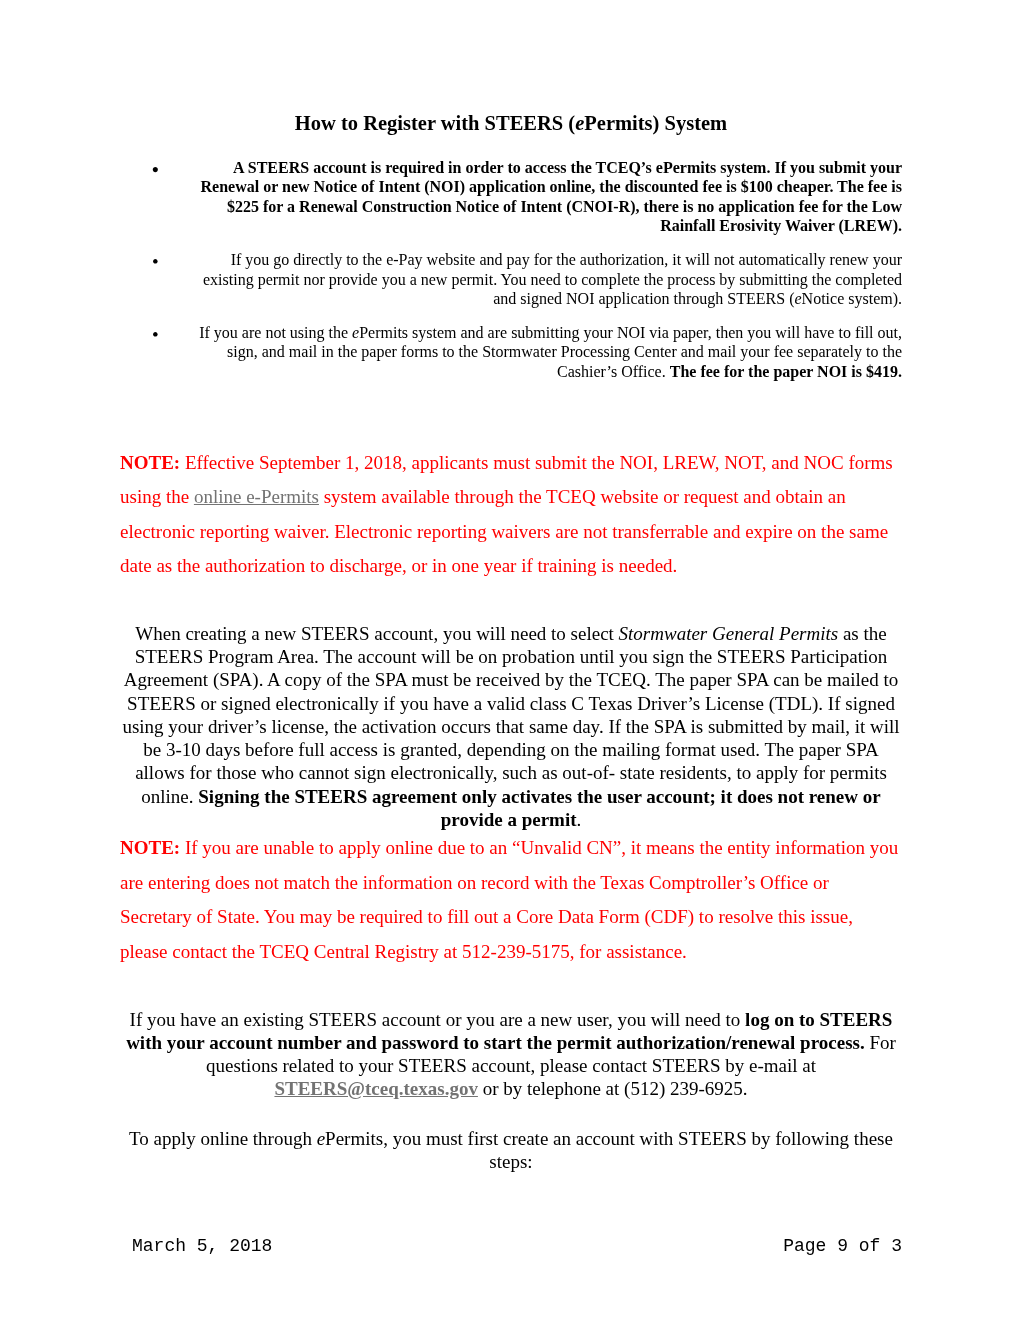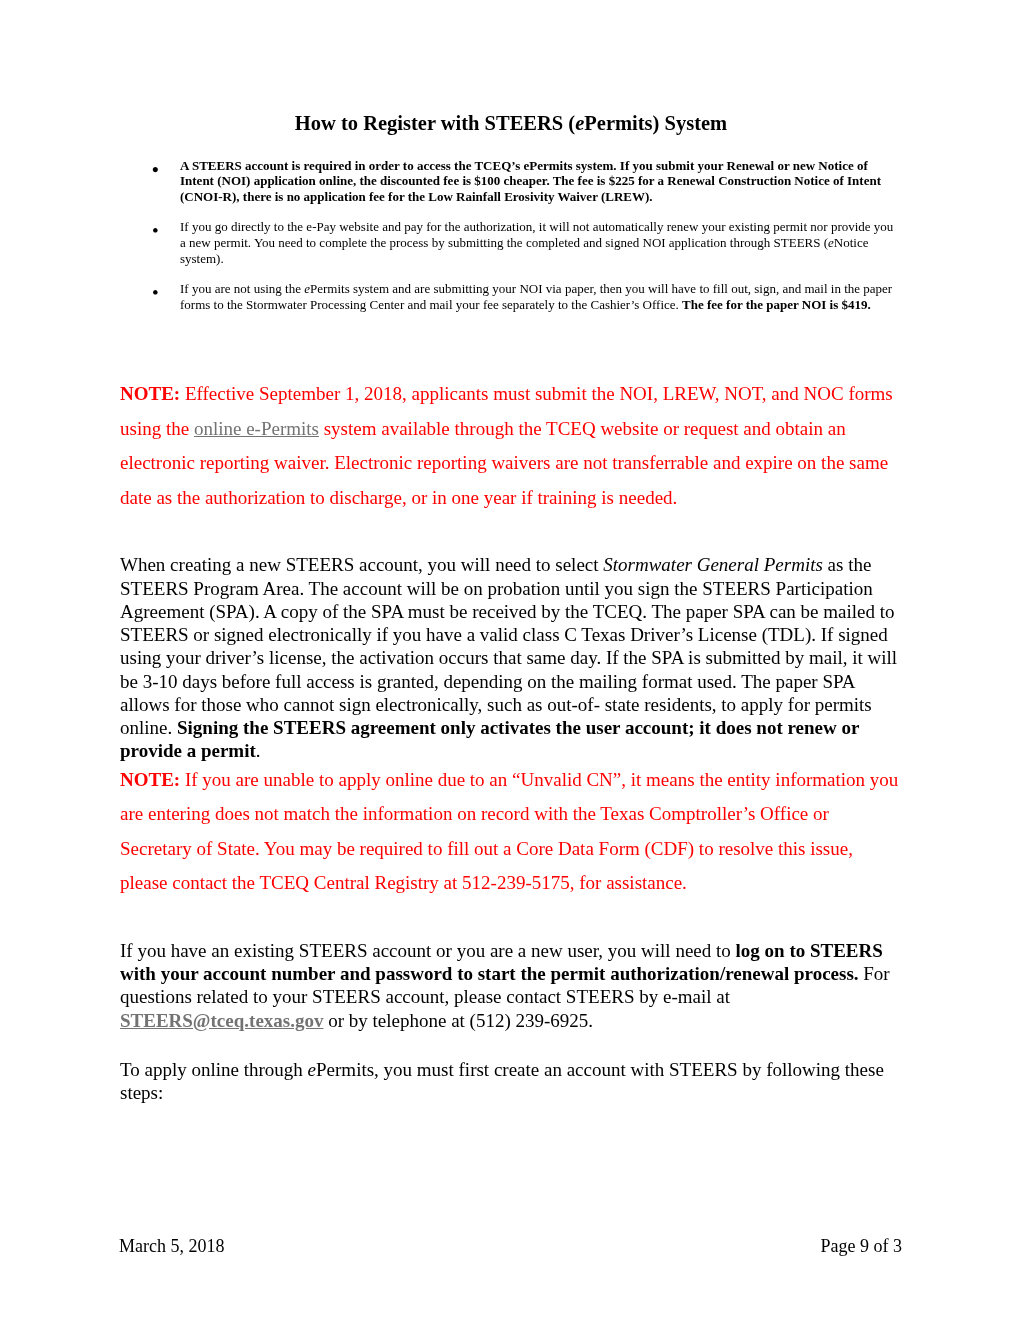--- a/index.html
+++ b/index.html
@@ -47,39 +47,39 @@
   }
   ul.bullets {
     list-style: none;
     margin: 0;
     padding: 0;
     padding-top: 22px;
   }
   ul.bullets > li {
     position: relative;
     padding-left: 60px;
-    font-size: 13px;
+    font-size: 16px;
     line-height: 1.225;
     margin-bottom: 14px;
-    text-align: left;
+    text-align: right;
   }
   ul.bullets > li::before {
     content: "\2022";
     position: absolute;
     left: 32px;
     top: 0;
     font-size: 19px;
     line-height: 1.225;
   }
   li.bold-item { font-weight: bold; }
   p.body-para {
     font-size: 19px;
     line-height: 1.225;
     margin: 0;
-    text-align: left;
+    text-align: center;
   }
   p.note-para {
     font-size: 19px;
     line-height: 1.82;
     margin: 0;
     color: #FF0000;
     text-align: left;
   }
   .note-label { font-weight: bold; }
   .b { font-weight: bold; }
@@ -88,27 +88,28 @@
     color: #737373;
     text-decoration: underline;
     cursor: pointer;
   }
   a.doclink.strong { font-weight: bold; }
   .spacer-lg { height: 50px; }
   .spacer-md { height: 38px; }
   .spacer-sm { height: 26px; }
   .footer {
     position: absolute;
-    left: 119px;
+    left: 132px;
     right: 118px;
     top: 1236px;
     display: flex;
     justify-content: space-between;
     align-items: flex-end;
     font-size: 18px;
+    font-family: Liberation Mono, monospace;
   }
   .footer span { white-space: nowrap; }
 </style>
 </head>
 <body>
 
 <div class="page">
   <div class="content">
 
     <h1 class="doc-title"><span>How to Register with STEERS (</span><span class="i">e</span><span>Permits) System</span></h1>

